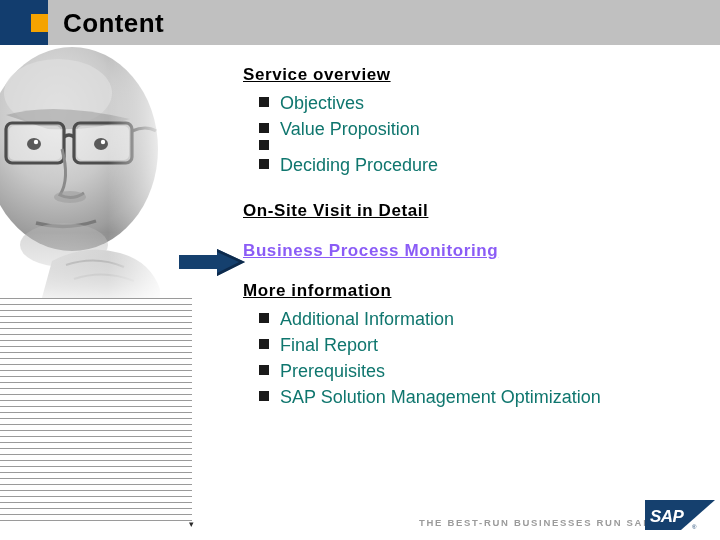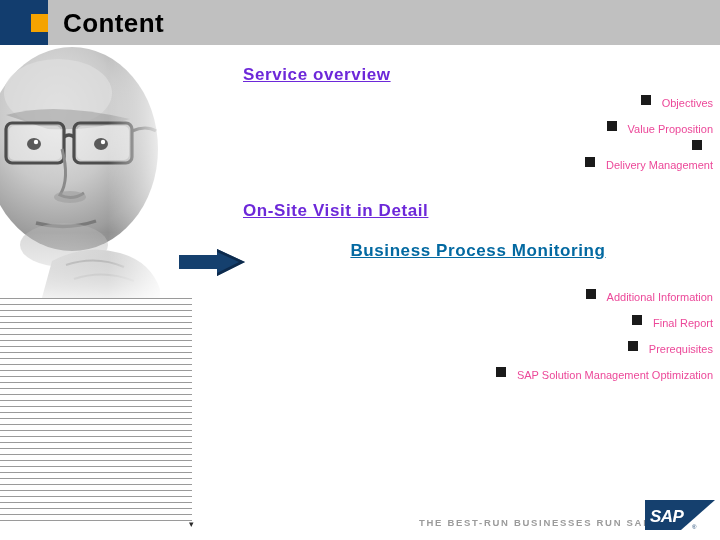--- a/index.html
+++ b/index.html
@@ -102,43 +102,41 @@
   
   #outline {
     position: absolute;
     left: 243px;
     top: 64px;
     width: 470px;
   }
   .section-heading {
     font-size: 17px;
     font-weight: bold;
-    color: #6d28d9;
+    color: #000000;
     text-decoration: underline;
     letter-spacing: 0.6px;
     line-height: 22px;
     white-space: nowrap;
   }
   .section-heading.active {
-    color: #0369a1;
-    text-align: center;
+    color: #8b5cf6;
   }
   .bullet-list {
     list-style: none;
     margin: 0;
     padding: 0;
   }
   .bullet-item {
     display: flex;
     align-items: baseline;
-    font-size: 11px;
-    color: #ec4899;
+    font-size: 18px;
+    color: #0f766e;
     line-height: 26px;
     white-space: nowrap;
-    justify-content: flex-end;
   }
   .bullet-marker {
     flex: 0 0 auto;
     width: 10px;
     height: 10px;
     background: #1a1a1a;
     margin-right: 11px;
     position: relative;
     top: -2px;
   }
@@ -259,34 +257,35 @@
     </li>
     <li class="bullet-item">
       <span class="bullet-marker"></span>
       <span>Value Proposition</span>
     </li>
     <li class="bullet-item">
       <span class="bullet-marker"></span>
     </li>
     <li class="bullet-item">
       <span class="bullet-marker"></span>
-      <span>Delivery Management</span>
+      <span>Deciding Procedure</span>
     </li>
   </ul>
 
   <div class="gap-lg"></div>
 
   <div class="section-heading">On-Site Visit in Detail</div>
 
   <div class="gap-md"></div>
 
   <div class="section-heading active">Business Process Monitoring</div>
 
   <div class="gap-md"></div>
 
+  <div class="section-heading">More information</div>
   <ul class="bullet-list list-indent">
     <li class="bullet-item">
       <span class="bullet-marker"></span>
       <span>Additional Information</span>
     </li>
     <li class="bullet-item">
       <span class="bullet-marker"></span>
       <span>Final Report</span>
     </li>
     <li class="bullet-item">

